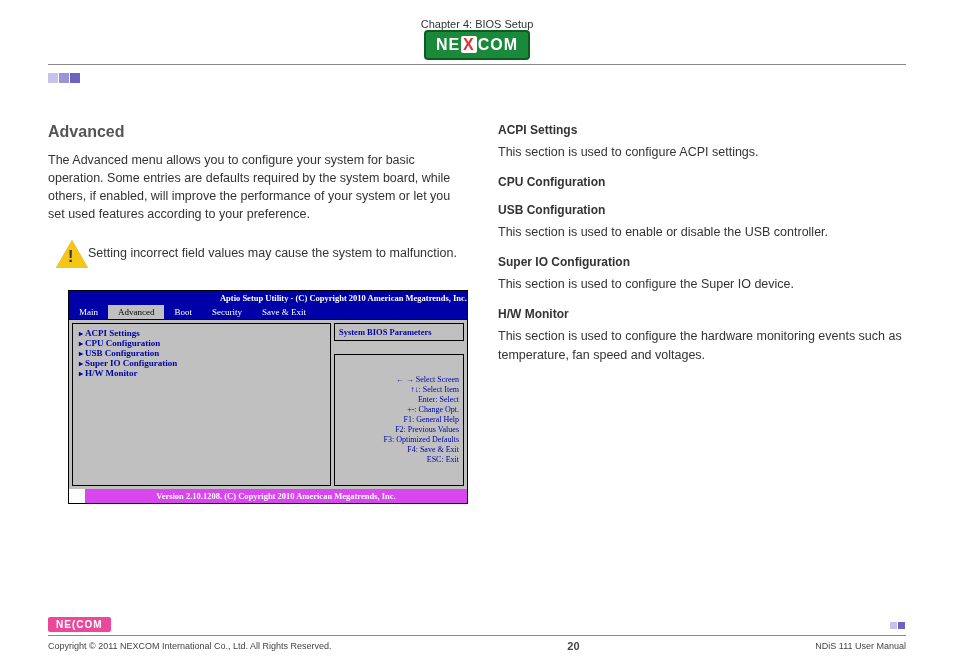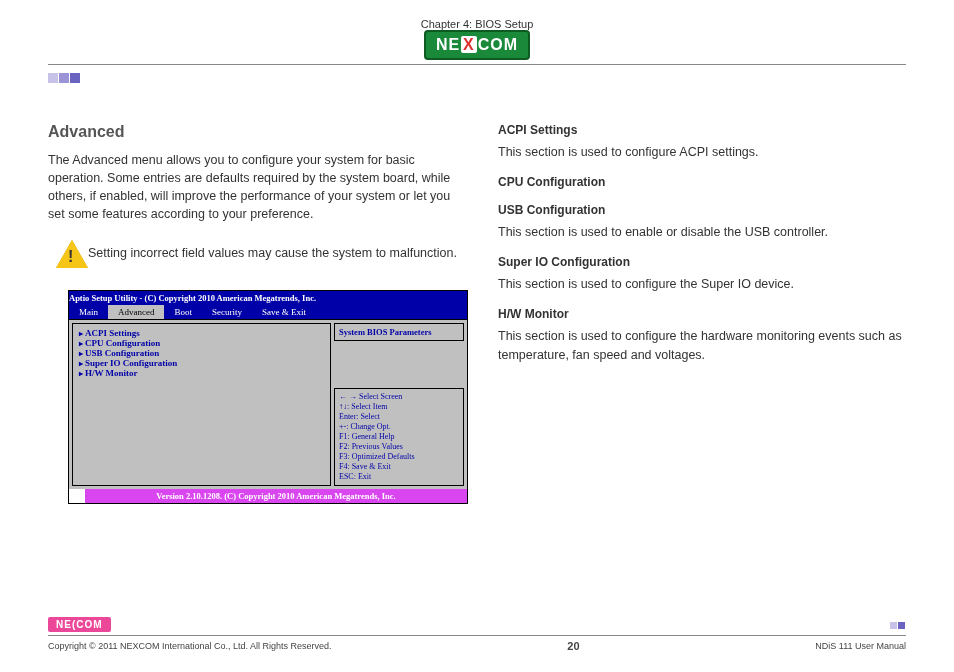--- a/index.html
+++ b/index.html
@@ -56,30 +56,30 @@
     position:absolute; left:-4px; top:8px;
     font-weight:bold; color:#333; font-size:16px;
   }
   .bios-box {
     width: 400px;
     border: 1px solid #000;
     font-family: "Times New Roman", serif;
     font-size: 9px;
     margin-left: 20px;
   }
-  .bios-title { background:#0000a8; color:#fff; text-align:left; padding:2px 0; font-weight:bold; font-size:8.5px;}
+  .bios-title { background:#0000a8; color:#fff; text-align:right; padding:2px 0; font-weight:bold; font-size:8.5px;}
   .bios-tabs { background:#0000a8; color:#fff; display:flex; font-size:9px; }
   .bios-tab { padding:2px 10px; }
   .bios-tab.active { background:#c0c0c0; color:#000; }
   .bios-body { background:#c0c0c0; display:flex; height:170px; border-top:1px solid #000;}
   .bios-left { flex:1; border:1px solid #000; margin:3px 0 3px 3px; padding:4px 6px; color:#0000a8; font-weight:bold;}
   .bios-left .item::before { content:"▸ "; font-size:8px;}
   .bios-right { width:130px; margin:3px; display:flex; flex-direction:column; }
   .bios-help { border:1px solid #000; padding:3px 4px; color:#0000a8; font-weight:bold; font-size:8.5px;}
-  .bios-keys { border:1px solid #000; padding:3px 4px; color:#0000a8; font-size:8px; margin-top:auto; line-height:1.25;}
+  .bios-keys { border:1px solid #000; padding:20px 4px; color:#0000a8; font-size:8px; margin-top:auto; line-height:1.25;text-align:right;}
   .bios-footer { background:#d946ef; color:#fff; text-align:center; padding:2px 0; font-weight:bold; font-size:8.5px;margin-left:16px;}
   .sec-title { font-size:12px; font-weight:bold; margin-top:0; margin-bottom:6px;}
   .sec-title.mt { margin-top:14px; }
   .sec-body { font-size:12.5px; line-height:1.45; }
   .page-footer {
     position:absolute; left:48px; right:48px; bottom:20px;
   }
   .foot-rule { border-top:1px solid #888; margin-bottom:4px; position:relative;}
   .foot-logo-row { display:flex; justify-content:space-between; align-items:center; margin-bottom:2px;}
   .foot-logo { background:#ec4899; color:#fff; font-size:10px; font-weight:bold; padding:2px 8px; border-radius:2px; letter-spacing:1px;}
@@ -96,21 +96,21 @@
     <span>NE</span><span class="x">X</span><span>COM</span>
   </div>
 </div>
 <div class="squares">
   <span class="sq sq1"></span><span class="sq sq2"></span><span class="sq sq3"></span>
 </div>
 
 <div class="content">
   <div class="col col-left">
     <div class="h-advanced">Advanced</div>
-    <div class="body-text">The Advanced menu allows you to configure your system for basic operation. Some entries are defaults required by the system board, while others, if enabled, will improve the performance of your system or let you set some features according to your preference.</div>
+    <div class="body-text">The Advanced menu allows you to configure your system for basic operation. Some entries are defaults required by the system board, while others, if enabled, will improve the performance of your system or let you set used features according to your preference.</div>
 
     <div class="warn-row">
       <div class="warn-tri"></div>
       <div class="body-text" style="margin:0;">Setting incorrect field values may cause the system to malfunction.</div>
     </div>
 
     <div class="bios-box">
       <div class="bios-title">Aptio Setup Utility - (C) Copyright 2010 American Megatrends, Inc.</div>
       <div class="bios-tabs">
         <div class="bios-tab">Main</div>

